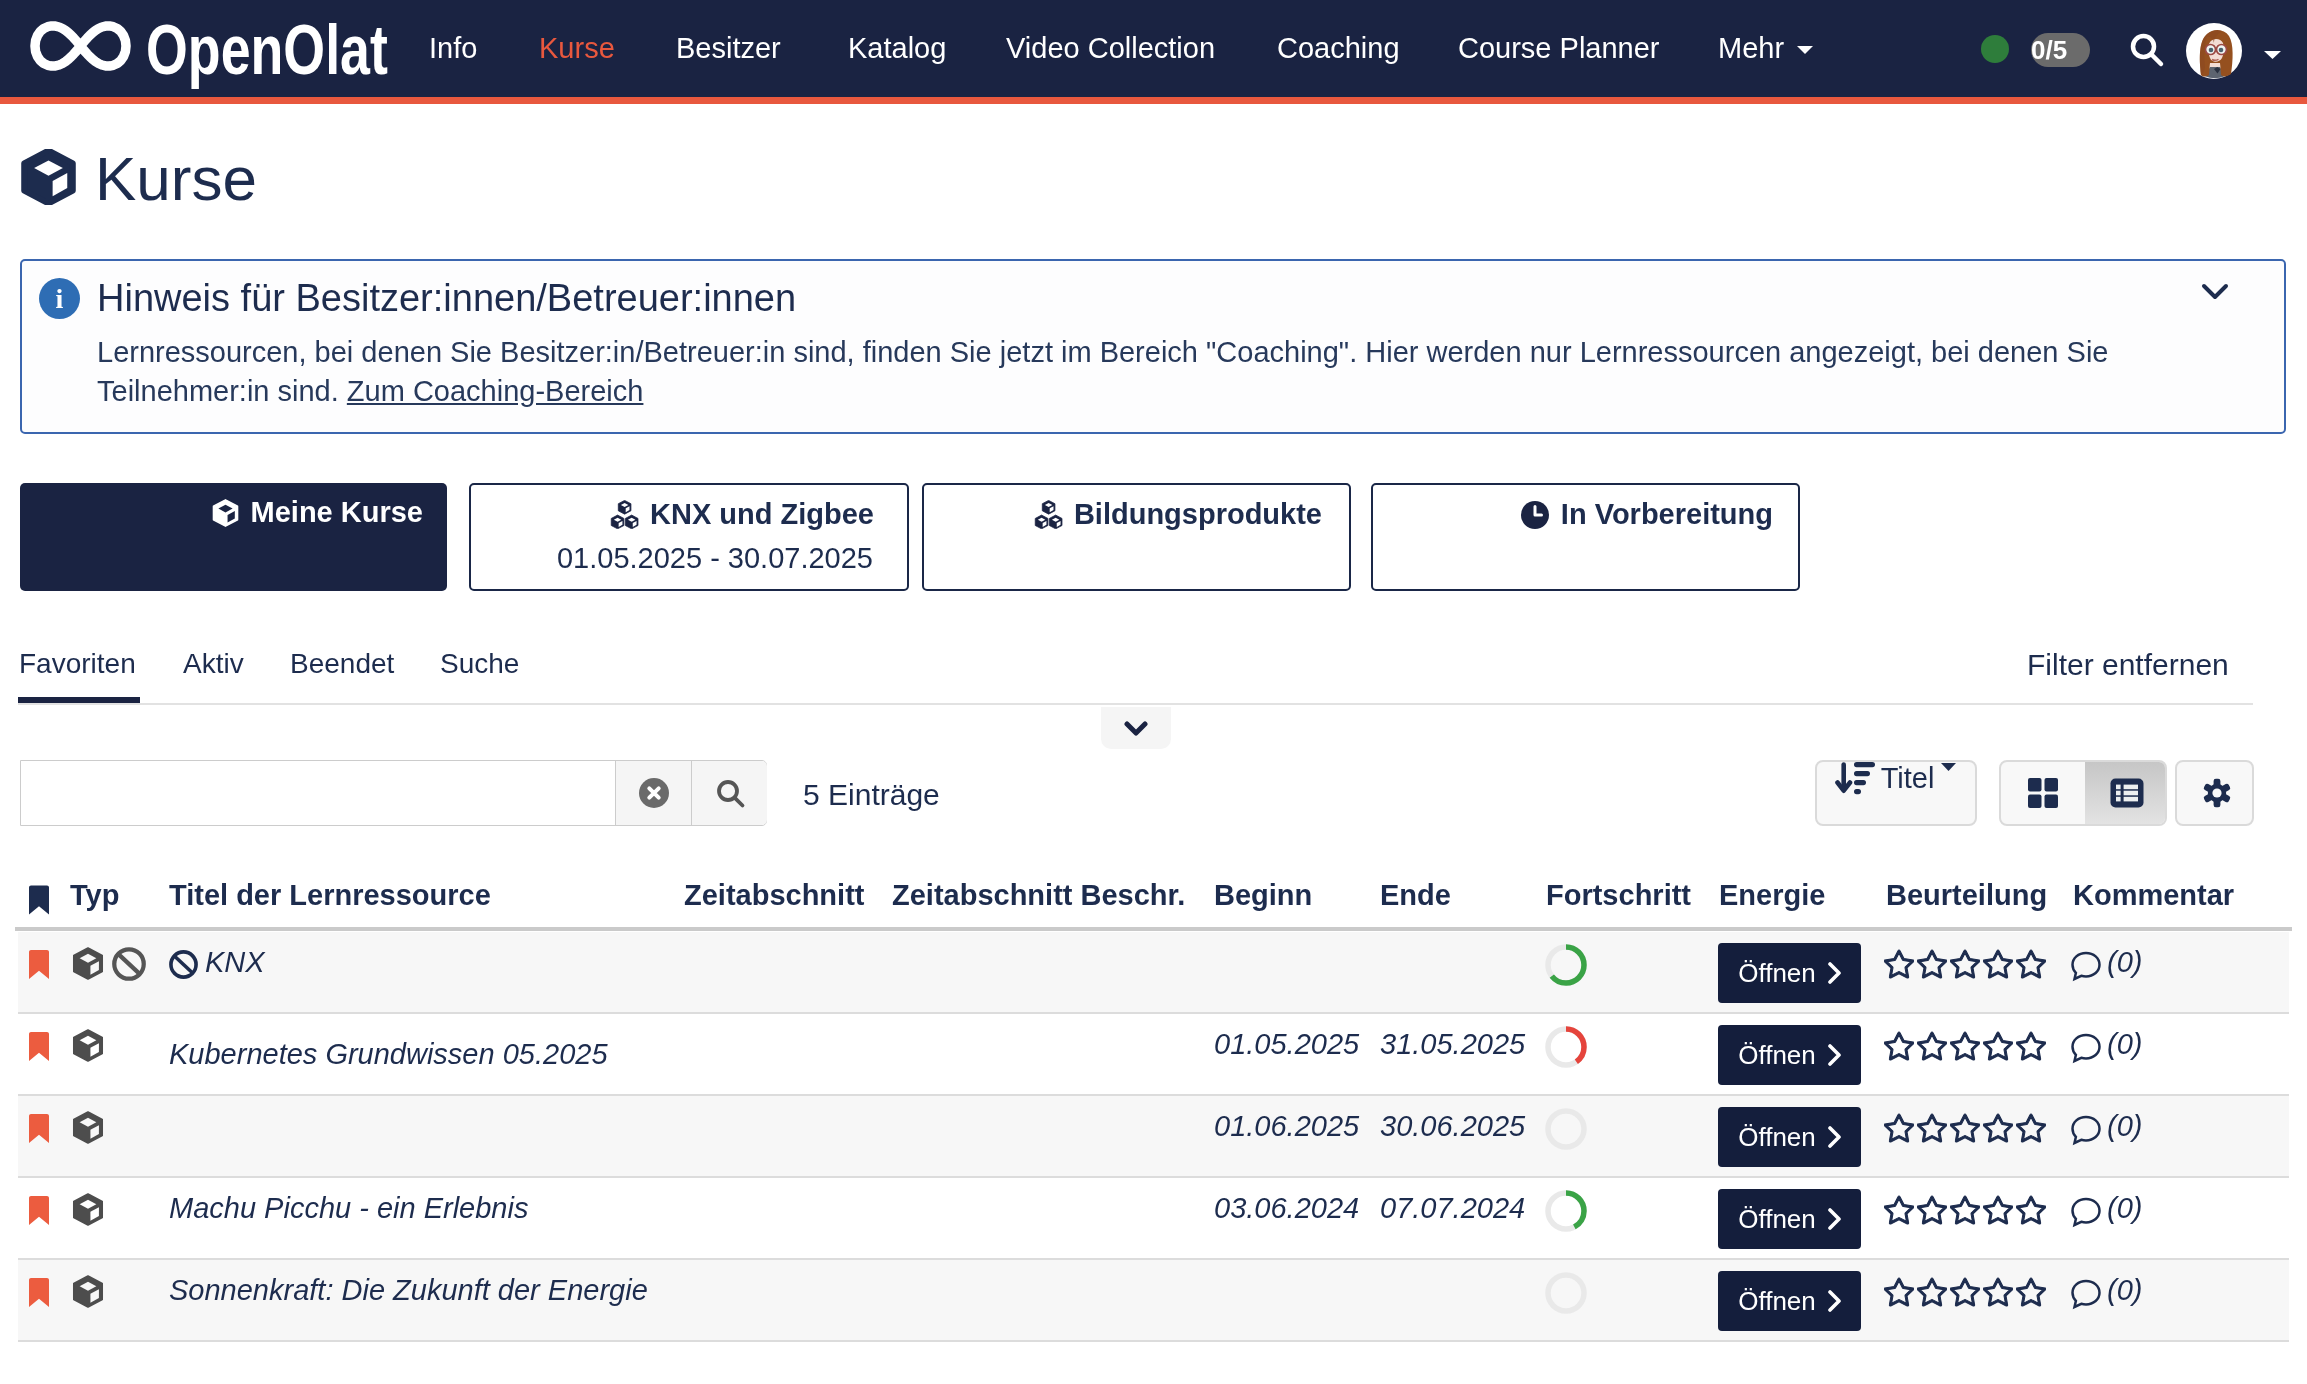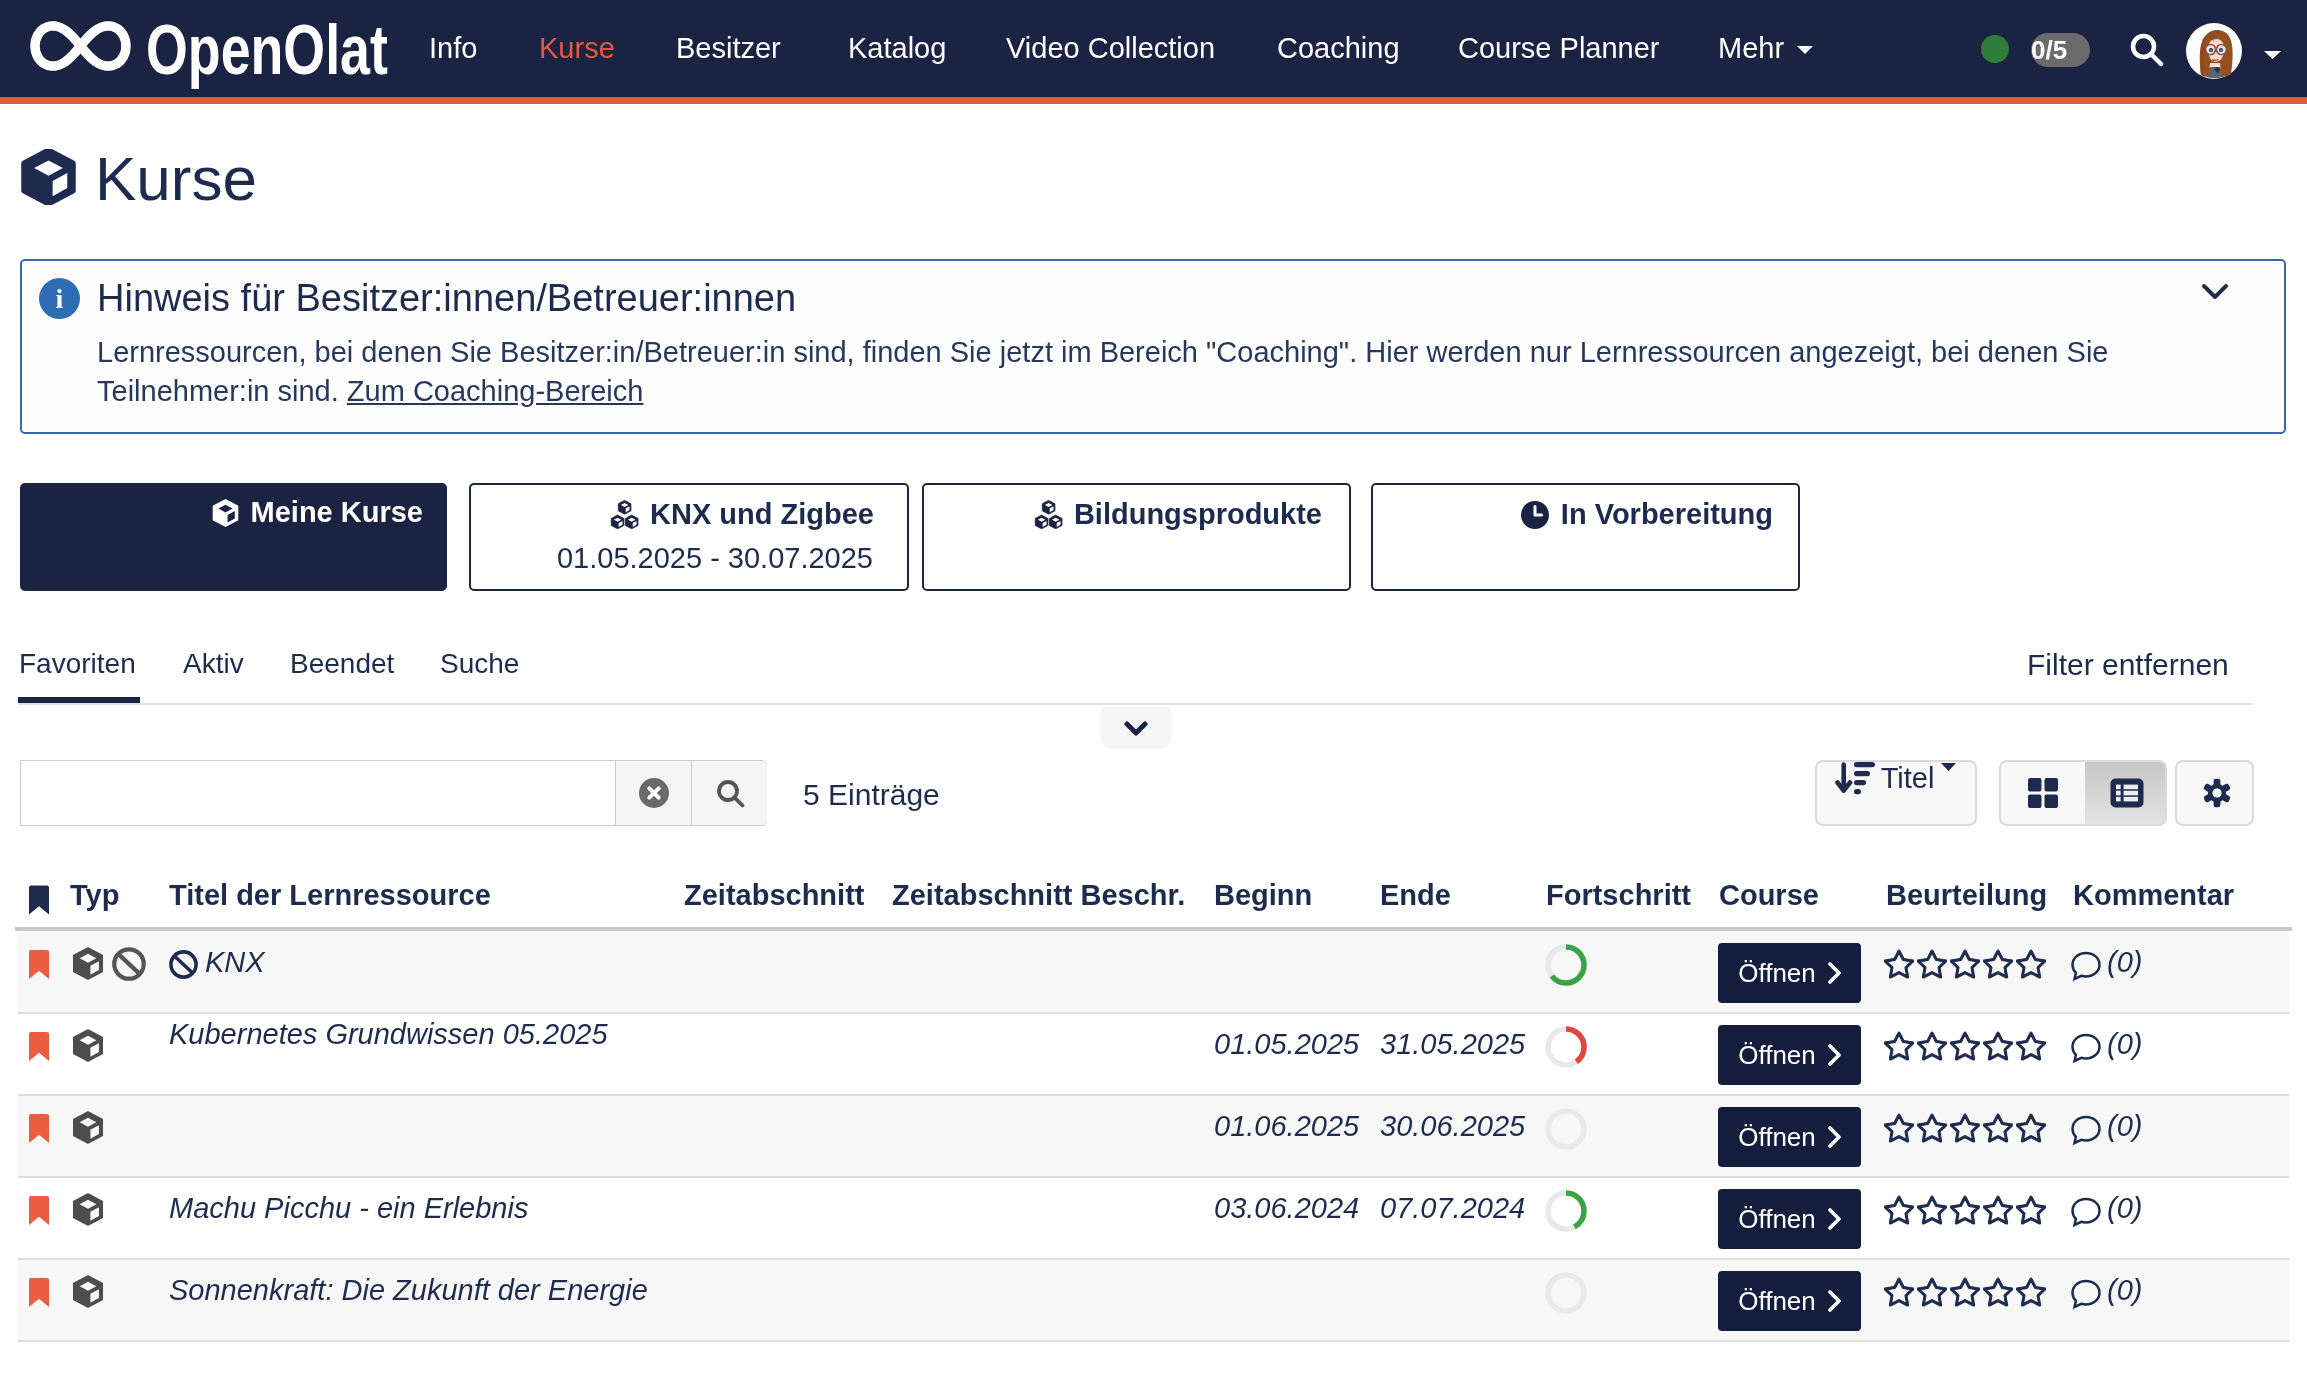--- a/index.html
+++ b/index.html
@@ -235,21 +235,21 @@
   <svg class="abs" style="left:29px;top:883px" width="20" height="34" viewBox="0 0 20 29">
     <path d="M2,0 h16 c1.1,0 2,0.9 2,2 v27 l-10,-8.2 L0,29 V2 c0,-1.1 0.9,-2 2,-2 Z" fill="#1d2c4e"></path>
   </svg>
   <span class="th" style="left:70px;top:879px">Typ</span>
   <span class="th" style="left:169px;top:879px">Titel der Lernressource</span>
   <span class="th" style="left:684px;top:879px">Zeitabschnitt</span>
   <span class="th" style="left:892px;top:879px">Zeitabschnitt Beschr.</span>
   <span class="th" style="left:1214px;top:879px">Beginn</span>
   <span class="th" style="left:1380px;top:879px">Ende</span>
   <span class="th" style="left:1546px;top:879px">Fortschritt</span>
-  <span class="th" style="left:1719px;top:879px">Course</span>
+  <span class="th" style="left:1719px;top:879px">Energie</span>
   <span class="th" style="left:1886px;top:879px">Beurteilung</span>
   <span class="th" style="left:2073px;top:879px">Kommentar</span>
   <div class="abs" style="left:15px;top:927px;width:2277px;height:4px;background:#cacaca"></div>
 
   <div class="row" style="top:932px;background:#f7f7f7;border-bottom:2px solid #dcdcdc">
     <svg class="abs" style="left:11px;top:18px" width="20" height="29" viewBox="0 0 20 29">
         <path d="M2,0 h16 c1.1,0 2,0.9 2,2 v27 l-10,-8.2 L0,29 V2 c0,-1.1 0.9,-2 2,-2 Z" fill="#ec5c3f"></path>
       </svg>
     <svg class="abs" style="left:53px; top:15px;--body:#4d4d4d;--face:#f7f7f7" width="34" height="33" viewBox="0 0 24 23">
         <use href="#cubeshape"></use>
@@ -294,21 +294,21 @@
     <span class="cell" style="left:2089px;top:14px">(0)</span>
   </div>
 
   <div class="row" style="top:1014px;background:#fff;border-bottom:2px solid #dcdcdc">
     <svg class="abs" style="left:11px;top:18px" width="20" height="29" viewBox="0 0 20 29">
         <path d="M2,0 h16 c1.1,0 2,0.9 2,2 v27 l-10,-8.2 L0,29 V2 c0,-1.1 0.9,-2 2,-2 Z" fill="#ec5c3f"></path>
       </svg>
     <svg class="abs" style="left:53px; top:15px;--body:#4d4d4d;--face:#fff" width="34" height="33" viewBox="0 0 24 23">
         <use href="#cubeshape"></use>
       </svg>
-    <span class="cell" style="left:151px;top:4px">Kubernetes Grundwissen 05.2025</span>
+    <span class="cell" style="left:151px;top:24px">Kubernetes Grundwissen 05.2025</span>
     <span class="cell" style="left:1196px;top:14px">01.05.2025</span>
     <span class="cell" style="left:1362px;top:14px">31.05.2025</span>
     <svg class="abs" style="left:1527px;top:12px" width="42" height="42" viewBox="0 0 42 42">
       <circle cx="21" cy="21" r="18" fill="none" stroke="#e9e9e9" stroke-width="5.5"></circle>
       <circle cx="21" cy="21" r="18" fill="none" stroke="#e5443c" stroke-width="5.5" stroke-dasharray="45.2 113.1" transform="rotate(-90 21 21)"></circle>
     </svg>
     <div class="openbtn">
         <span>Öffnen</span>
         <svg width="13" height="22" viewBox="0 0 13 22">
           <path d="M2,2 L11,11 L2,20" fill="none" stroke="#fff" stroke-width="3.6" stroke-linecap="round" stroke-linejoin="round"></path>

